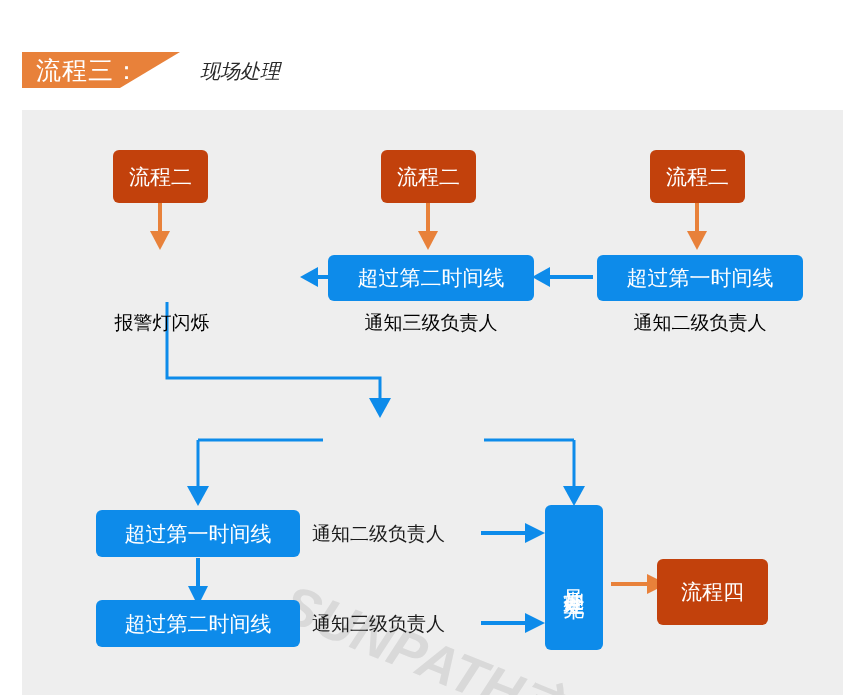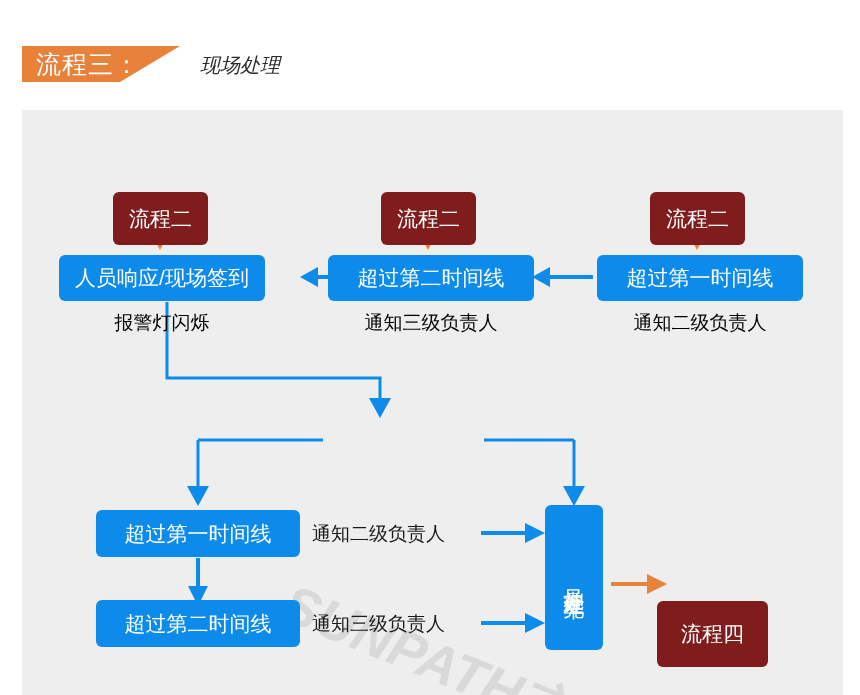--- a/index.html
+++ b/index.html
@@ -11,21 +11,21 @@
     width: 860px;
     height: 695px;
     position: relative;
     overflow: hidden;
     font-family: "Liberation Sans", "DejaVu Sans", sans-serif;
   }
 
   
   #header {
     position: absolute;
-    left: 0; top: 4px;
+    left: 0; top: 10px;
     width: 688px; height: 110px;
   }
   #header-banner {
     position: absolute;
     left: 22px; top: 42px;
     width: 158px; height: 36px;
     background: #E8813A;
     -webkit-clip-path: polygon(0 0, 100% 0, 62% 100%, 0 100%);
     clip-path: polygon(0 0, 100% 0, 62% 100%, 0 100%);
   }
@@ -80,21 +80,21 @@
     box-sizing: border-box;
     display: flex;
     align-items: center;
     justify-content: center;
     border-radius: 6px;
     color: #ffffff;
     font-size: 21px;
     line-height: 26px;
     white-space: nowrap;
   }
-  .node.orange { background: #7f1d1d; margin-top: 42px; }
+  .node.orange { background: #c2410c; }
   .node.blue   { background: #0D8BEA; }
 
   .node.vertical {
     writing-mode: vertical-rl;
     text-orientation: upright;
     letter-spacing: 2px;
     white-space: normal;
   }
 
   .caption {
@@ -205,21 +205,20 @@
       <path d="M625,464 L625,484 L645,474 z"></path>
     </g>
   </svg>
 
   <div id="watermark">SUNPATH市鹏</div>
 
   <div class="node orange" style="left:91px;  top:40px; width:95px;  height:53px;">流程二</div>
   <div class="node orange" style="left:359px; top:40px; width:95px;  height:53px;">流程二</div>
   <div class="node orange" style="left:628px; top:40px; width:95px;  height:53px;">流程二</div>
 
-  <div class="node blue" style="left:37px;  top:145px; width:206px; height:46px;">人员响应/现场签到</div>
   <div class="node blue" style="left:306px; top:145px; width:206px; height:46px;">超过第二时间线</div>
   <div class="node blue" style="left:575px; top:145px; width:206px; height:46px;">超过第一时间线</div>
 
   <div class="caption" style="left:37px;  top:201px; width:206px;">报警灯闪烁</div>
   <div class="caption" style="left:306px; top:201px; width:206px;">通知三级负责人</div>
   <div class="caption" style="left:575px; top:201px; width:206px;">通知二级负责人</div>
 
 
   <div class="node blue" style="left:74px; top:400px; width:204px; height:47px;">超过第一时间线</div>
   <div class="node blue" style="left:74px; top:490px; width:204px; height:47px;">超过第二时间线</div>

